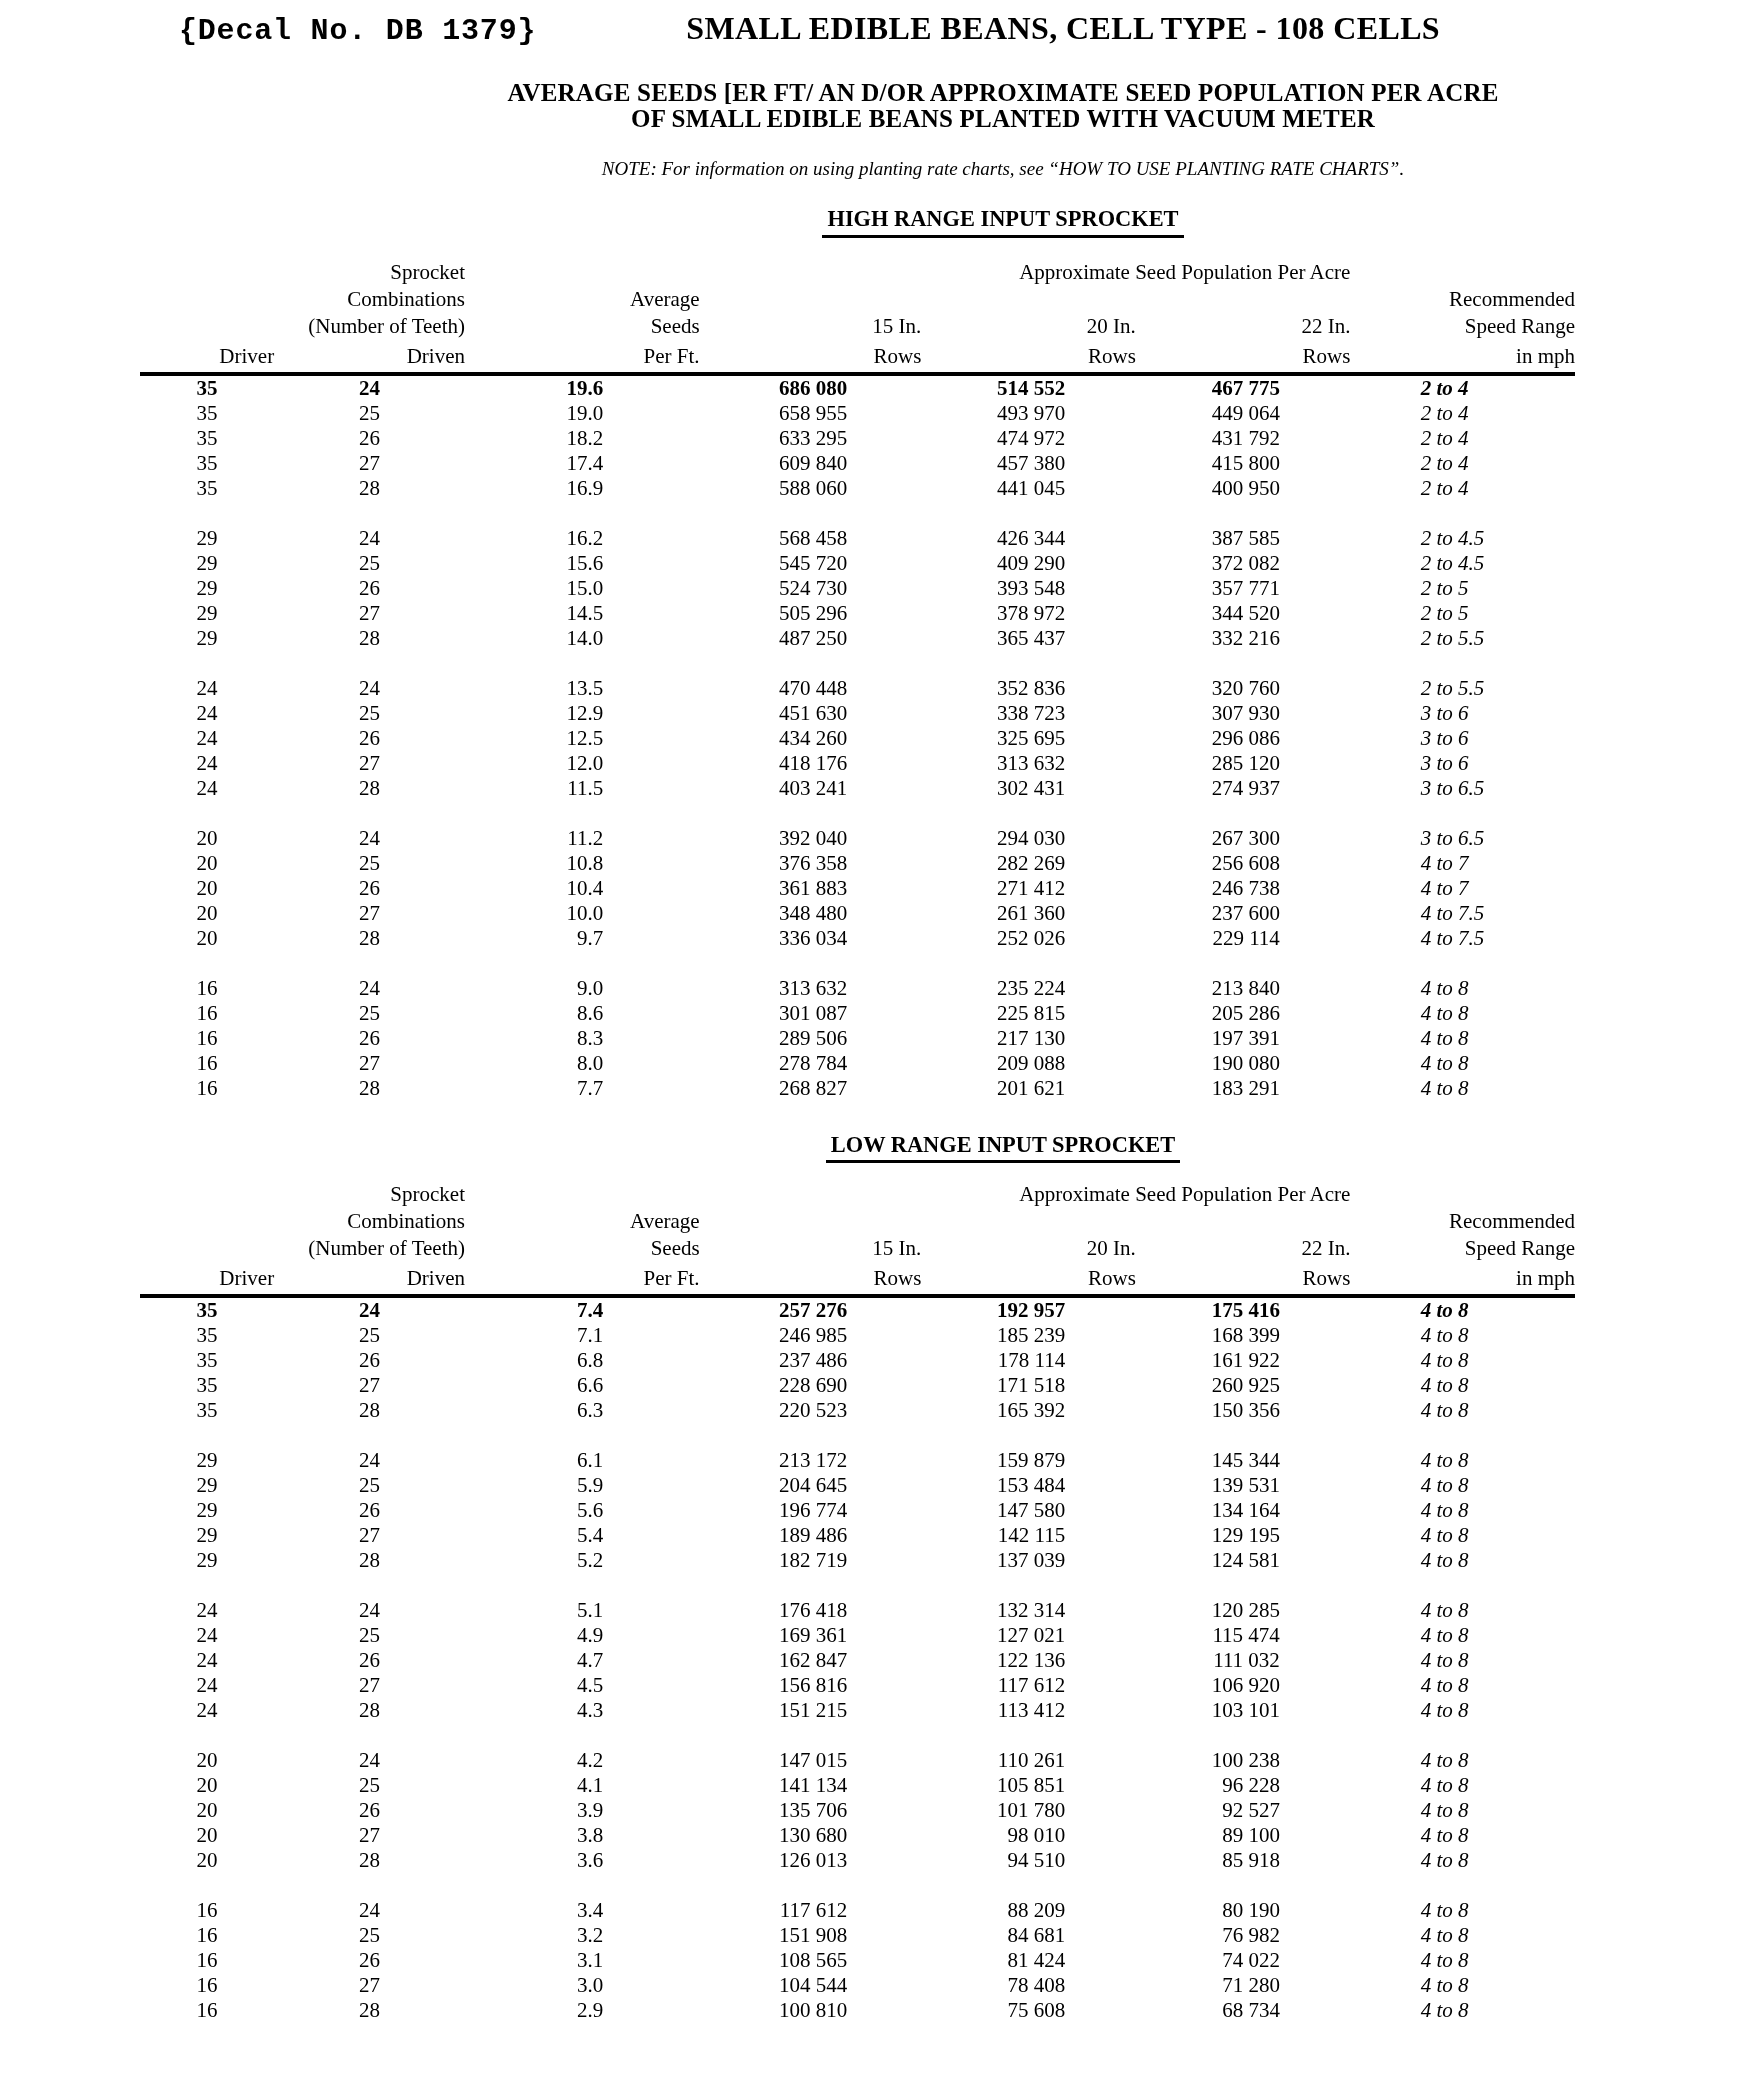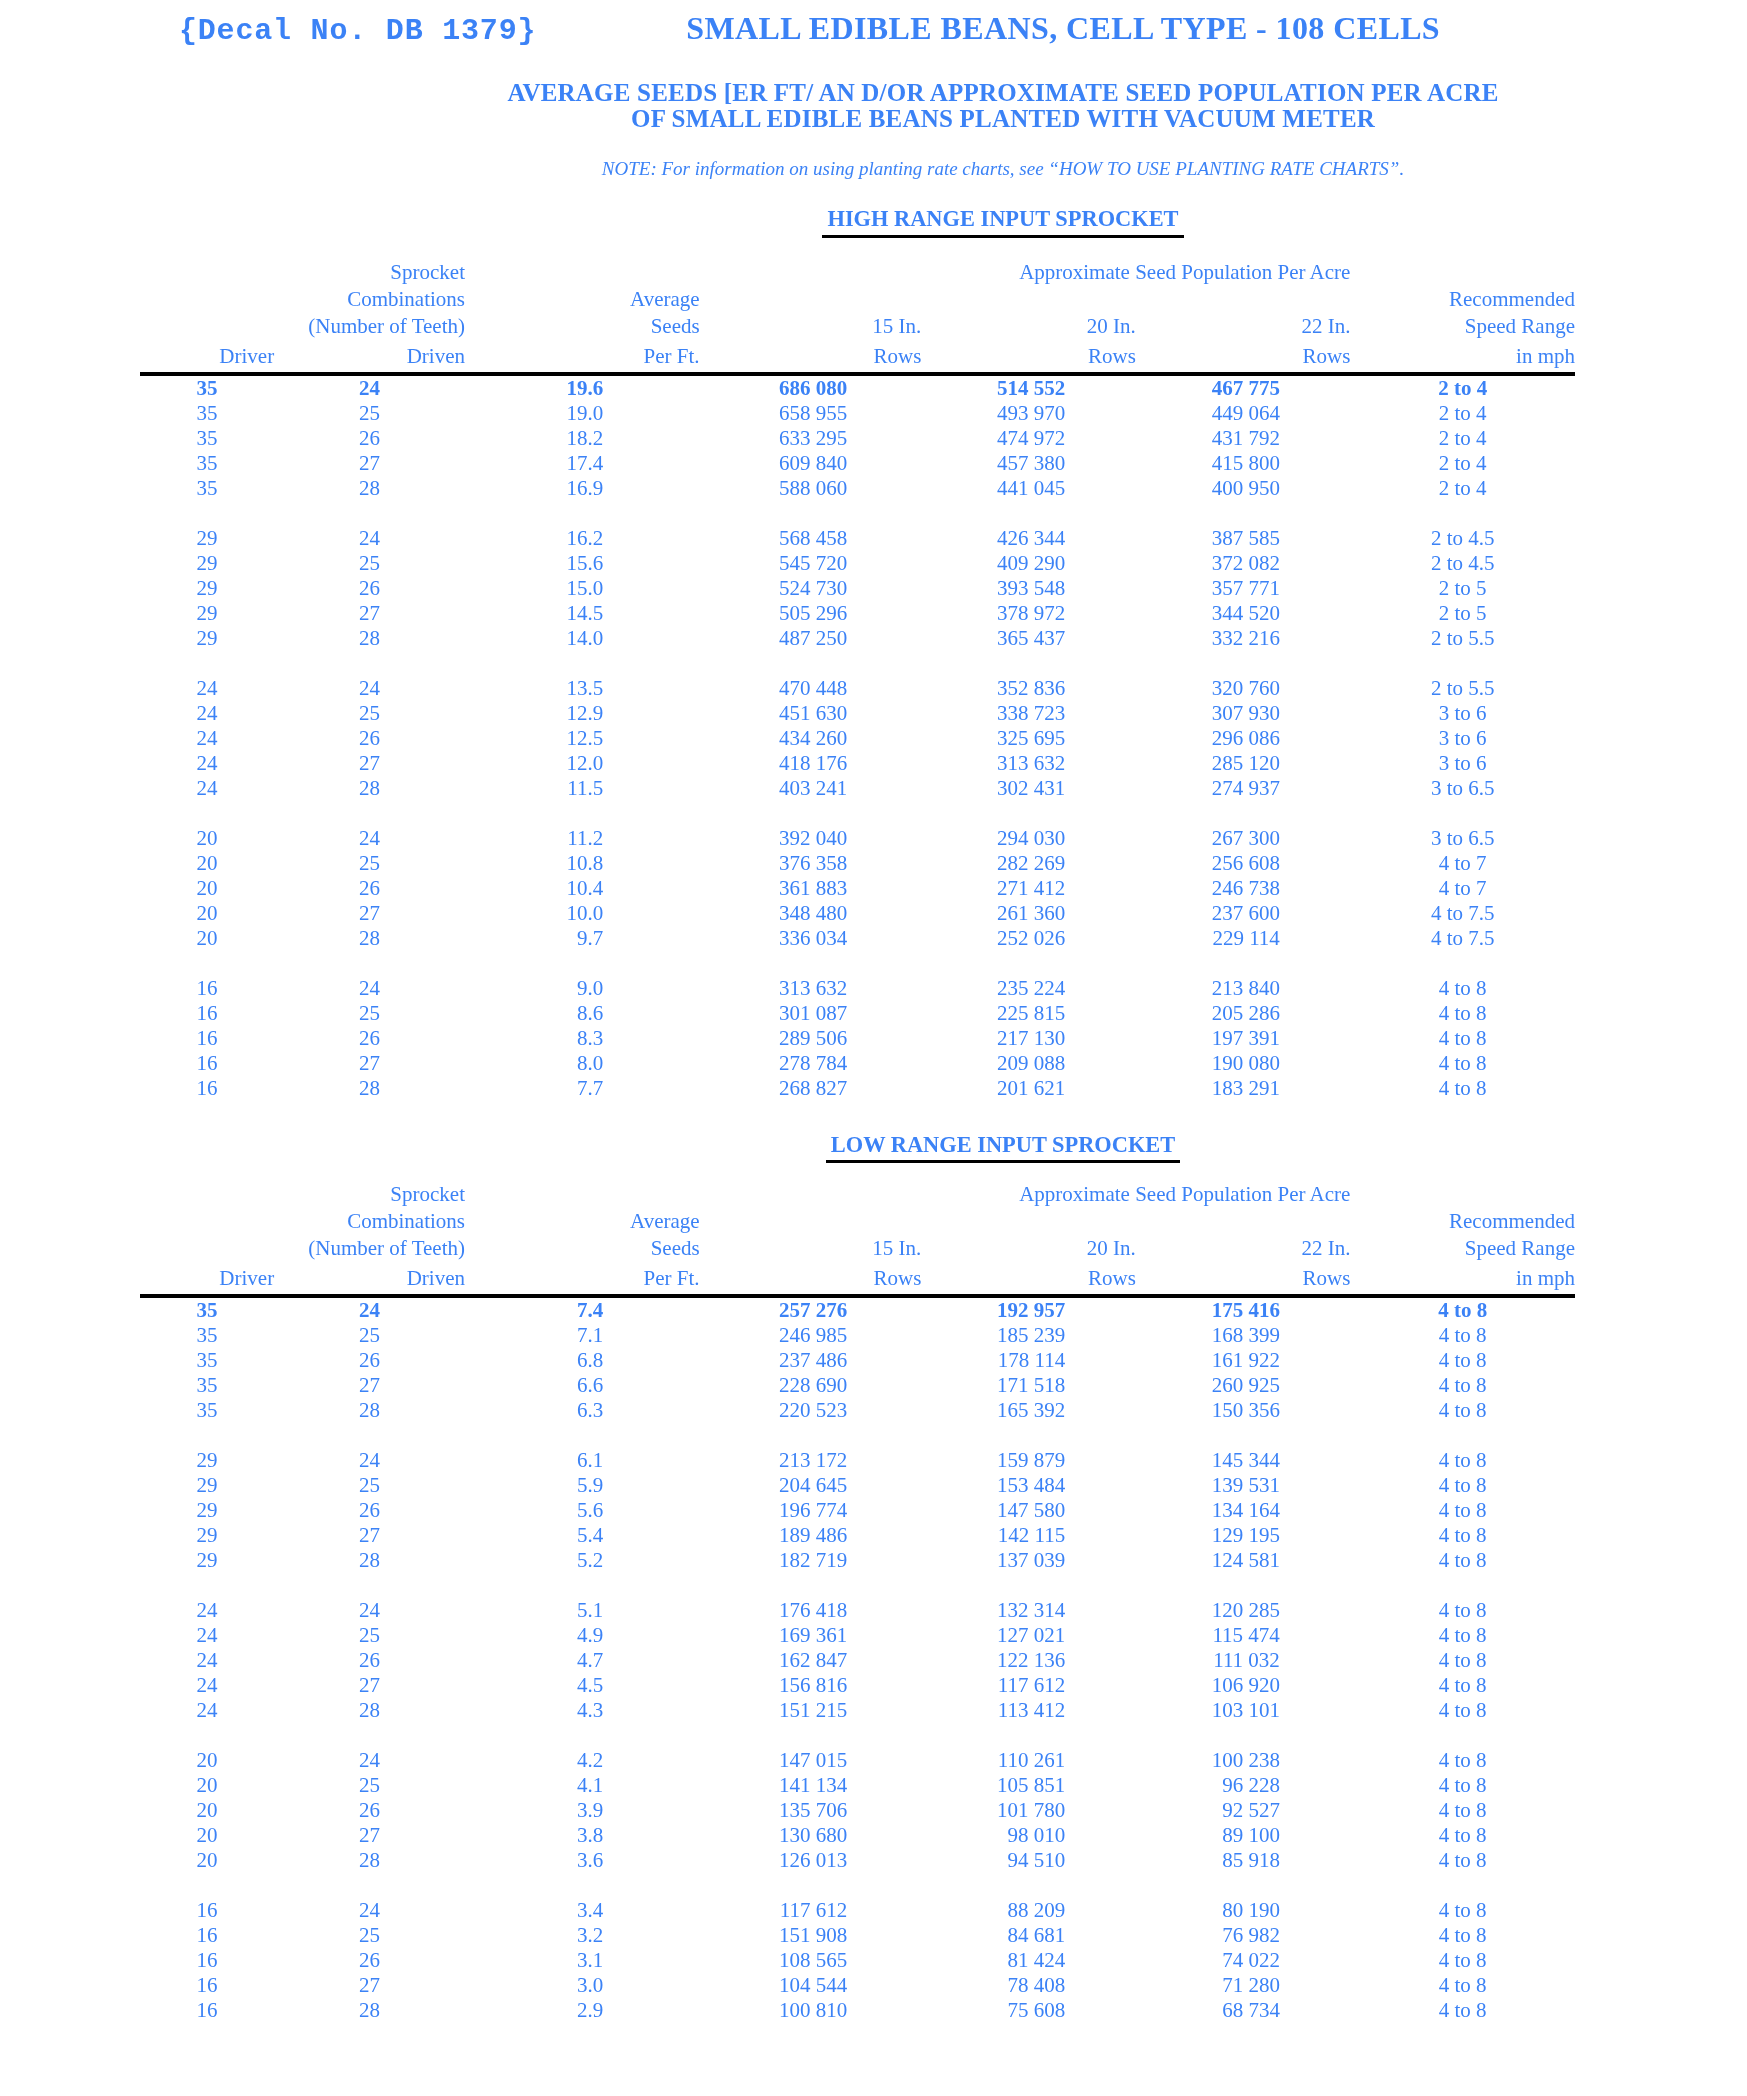--- a/index.html
+++ b/index.html
@@ -1,19 +1,19 @@
 <!DOCTYPE html>
 <html style="font-size:13.3px"><head>
 <meta charset="utf-8">
 <style>
   html,body { margin:0; padding:0; background:#ffffff; }
   .page {
     position:relative;
     width:1748px; height:2097px;
-    background:#ffffff; color:#3b82f6;
+    background:#ffffff; color:#000000;
     font-family:"Liberation Serif", serif;
     overflow:hidden; box-sizing:border-box;
     padding-top:10px;
   }
   .title-row { padding-left:179px; white-space:nowrap; height:43px; }
   .decal {
     font-family:"Liberation Mono", "DejaVu Sans Mono", monospace;
     font-weight:bold; font-size:30px; letter-spacing:0.8px;
   }
   .main-title { font-size:32px; font-weight:bold; margin-left:150px; letter-spacing:0.4px; }
@@ -39,21 +39,21 @@
     font-weight:normal; font-size:21px; text-align:right;
     height:27.4px; padding:0; vertical-align:bottom; line-height:23px;
   }
   thead tr.rule-row th { border-bottom:4.2px solid #000; padding-bottom:3.3px; height:30px; }
   tbody td { font-size:21px; text-align:center; height:25px; padding:0; vertical-align:middle; }
   tr.spacer td { height:25px; }
   tr.bold-row td { font-weight:bold; }
   span.v { display:inline-block; }
   span.c2 { min-width:4ch; text-align:right; }
   span.c3, span.c4, span.c5 { min-width:7ch; text-align:right; }
-  span.c6 { min-width:8ch; text-align:center; }
+  span.c6 { min-width:8ch; text-align:left;font-style:italic; }
 
   .footer { margin:43px 0 0 154px; font-size:22.4px; letter-spacing:0.2px; }
 </style>
 </head>
 <body>
 
 <div class="page">
 
   <div class="title-row">
     <span class="decal">{Decal No. DB 1379}</span><span class="main-title">SMALL EDIBLE BEANS, CELL TYPE - 108 CELLS</span>

